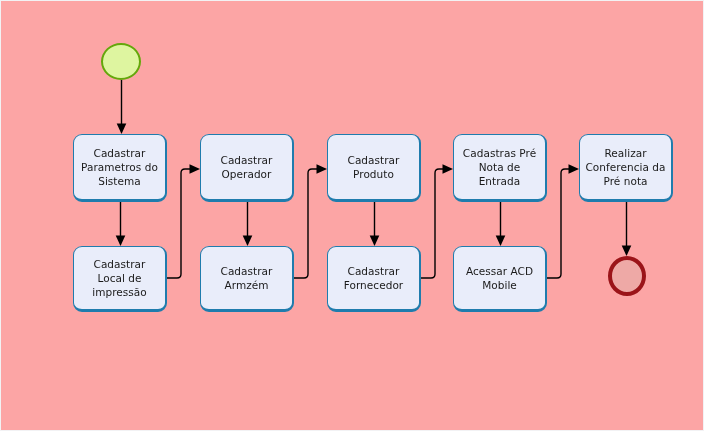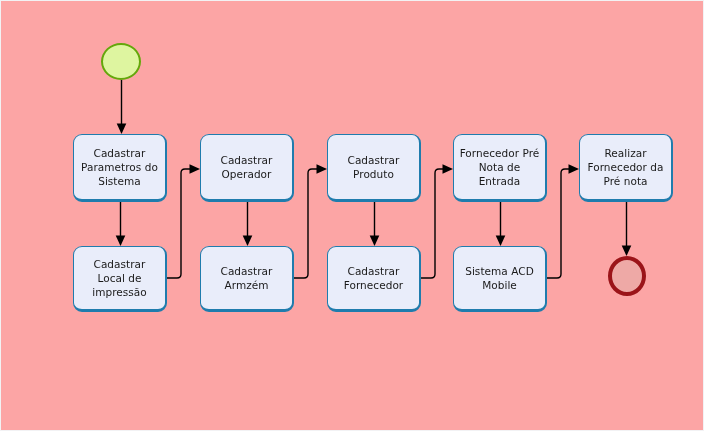--- a/index.html
+++ b/index.html
@@ -145,49 +145,49 @@
     <span class="label">Cadastrar
 Operador</span>
   </div>
 
   <div class="node task" style="left:326px; top:133px; width:94px; height:68px;">
     <span class="label">Cadastrar
 Produto</span>
   </div>
 
   <div class="node task" style="left:452px; top:133px; width:94px; height:68px;">
-    <span class="label">Fornecedor  Pré
+    <span class="label">Cadastras  Pré
 Nota de
 Entrada</span>
   </div>
 
   <div class="node task" style="left:578px; top:133px; width:94px; height:68px;">
     <span class="label">Realizar
-Fornecedor da
+Conferencia da
 Pré nota</span>
   </div>
 
   <div class="node task" style="left:72px; top:245px; width:94px; height:66px;">
     <span class="label">Cadastrar
 Local de
 impressão</span>
   </div>
 
   <div class="node task" style="left:199px; top:245px; width:94px; height:66px;">
     <span class="label">Cadastrar
 Armzém</span>
   </div>
 
   <div class="node task" style="left:326px; top:245px; width:94px; height:66px;">
     <span class="label">Cadastrar
 Fornecedor</span>
   </div>
 
   <div class="node task" style="left:452px; top:245px; width:94px; height:66px;">
-    <span class="label">Sistema ACD
+    <span class="label">Acessar ACD
 Mobile</span>
   </div>
 
   <div class="node event event-end" style="left:607px; top:255px; width:38px; height:40px;">
     <span class="label"></span>
   </div>
 
 </div>
 
 </body></html>

